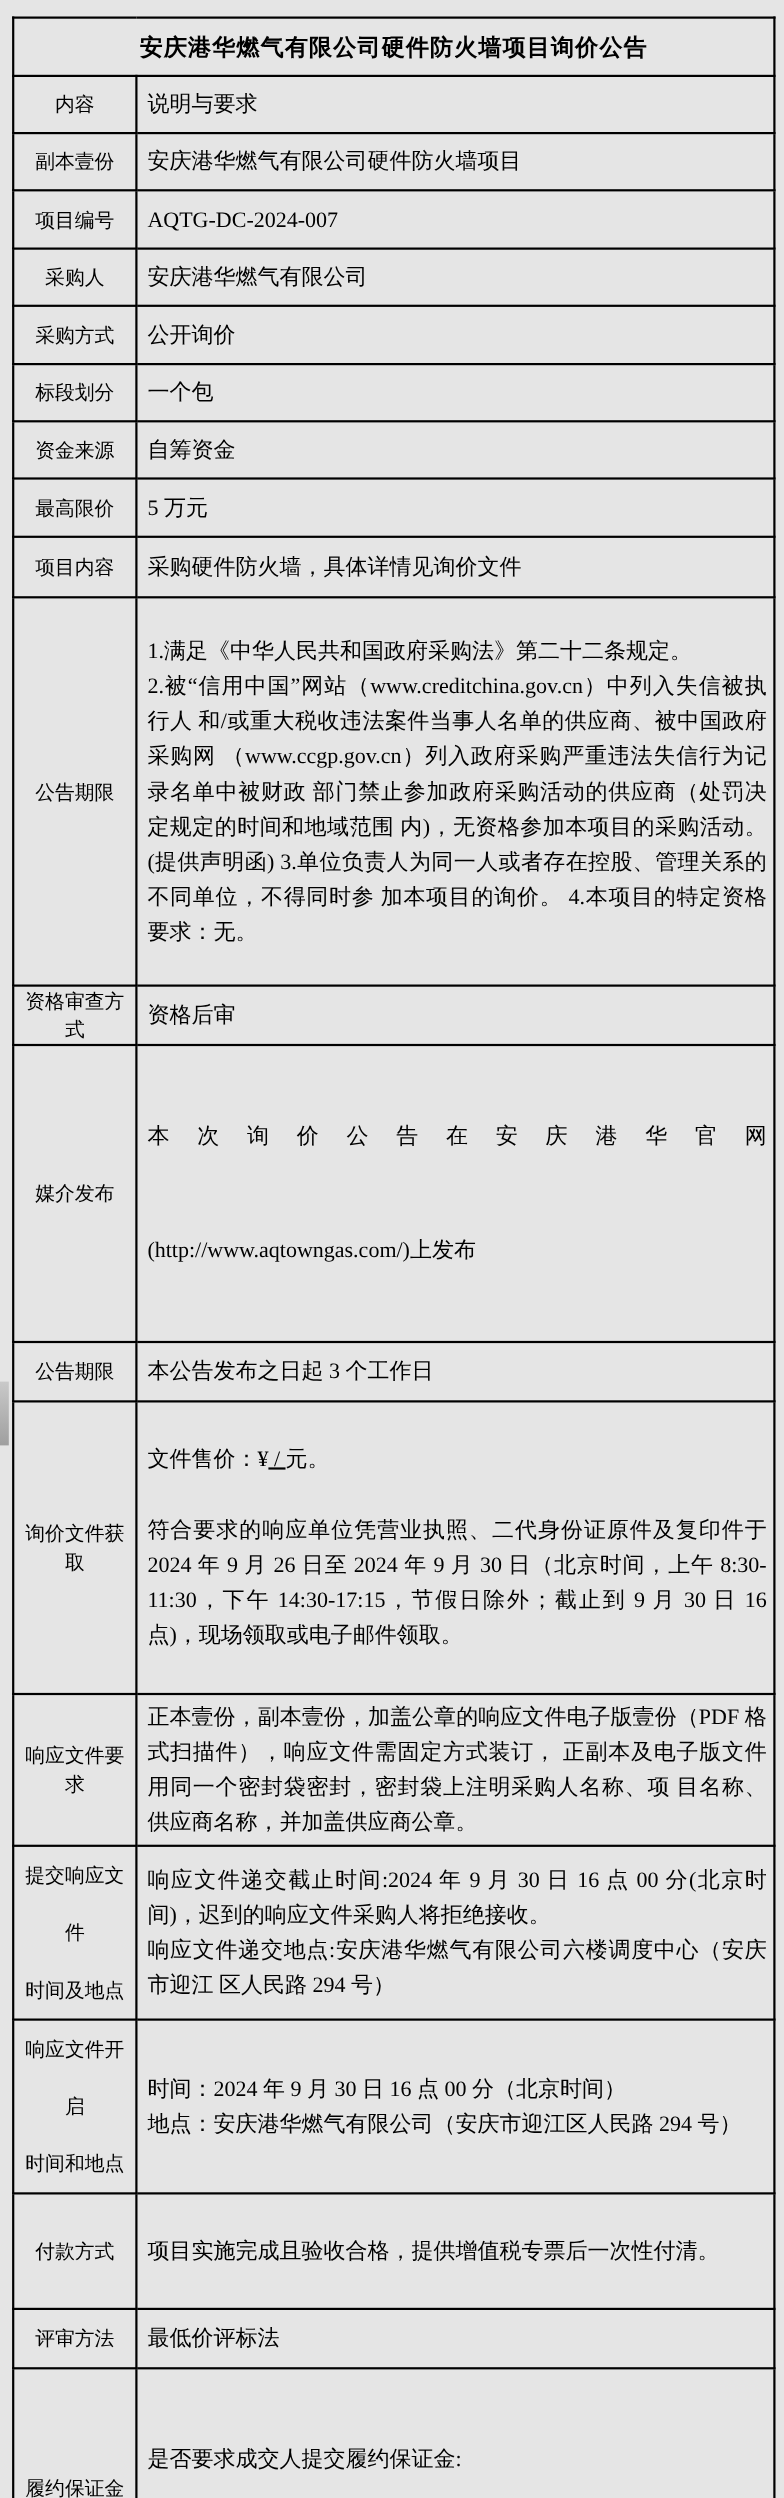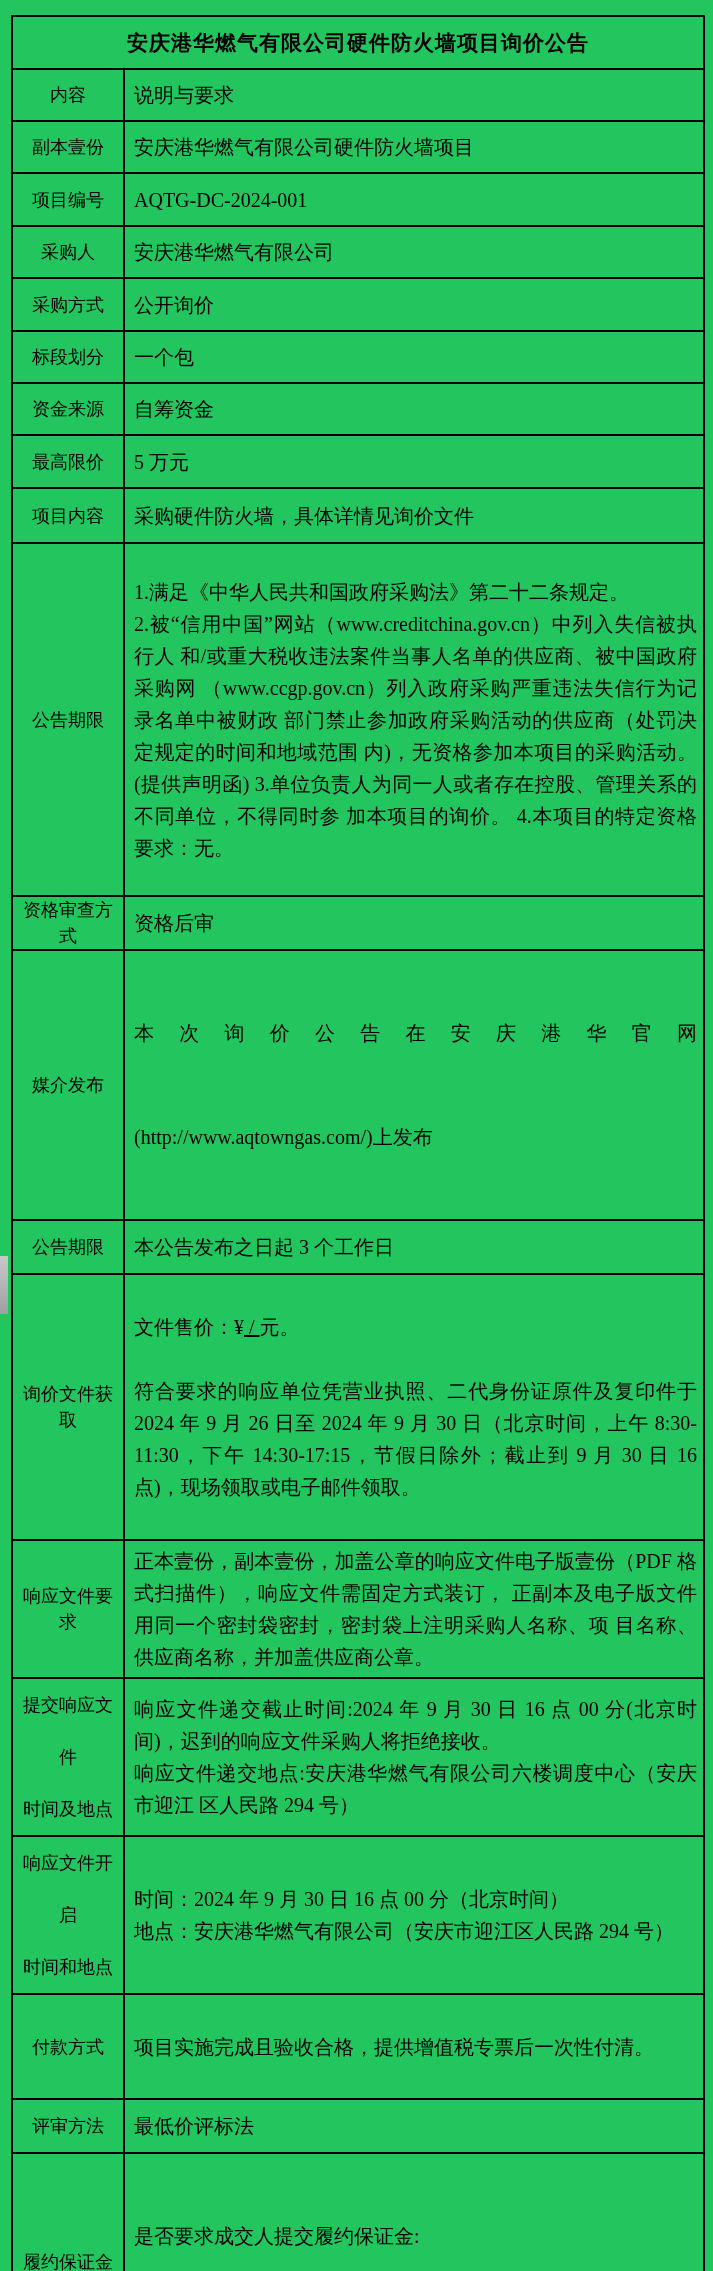--- a/index.html
+++ b/index.html
@@ -1,21 +1,21 @@
 <!DOCTYPE html>
 <html><head>
 <meta charset="utf-8">
 <style>
   html,body{margin:0;padding:0;}
   body{
     width:713px;height:2271px;background:#ffffff;color:#000000;
     font-family:"Liberation Serif","DejaVu Serif",serif;
     position:relative;overflow:hidden;
   }
-  .sheet{position:absolute;left:0;top:0;width:713px;height:2271px;background:#22c55e;}
+  .sheet{position:absolute;left:0;top:0;width:713px;height:2271px;background:#e5e5e5;}
   table.doc{
     position:absolute;left:11px;top:15px;width:692px;
     border-collapse:collapse;table-layout:fixed;
     border:2px solid #000;
   }
   table.doc col.c1{width:112px;}
   table.doc col.c2{width:580px;}
   td{border:2px solid #000;vertical-align:middle;overflow:hidden;}
   td.title-cell{
     text-align:center;font-weight:bold;font-size:21px;letter-spacing:1px;
@@ -59,21 +59,21 @@
       <td class="val">说明与要求</td>
     </tr>
 
     <tr style="height:52px">
       <td class="lbl">副本壹份</td>
       <td class="val">安庆港华燃气有限公司硬件防火墙项目</td>
     </tr>
 
     <tr style="height:53px">
       <td class="lbl">项目编号</td>
-      <td class="val">AQTG-DC-2024-001</td>
+      <td class="val">AQTG-DC-2024-007</td>
     </tr>
 
     <tr style="height:52px">
       <td class="lbl">采购人</td>
       <td class="val">安庆港华燃气有限公司</td>
     </tr>
 
     <tr style="height:53px">
       <td class="lbl">采购方式</td>
       <td class="val">公开询价</td>

